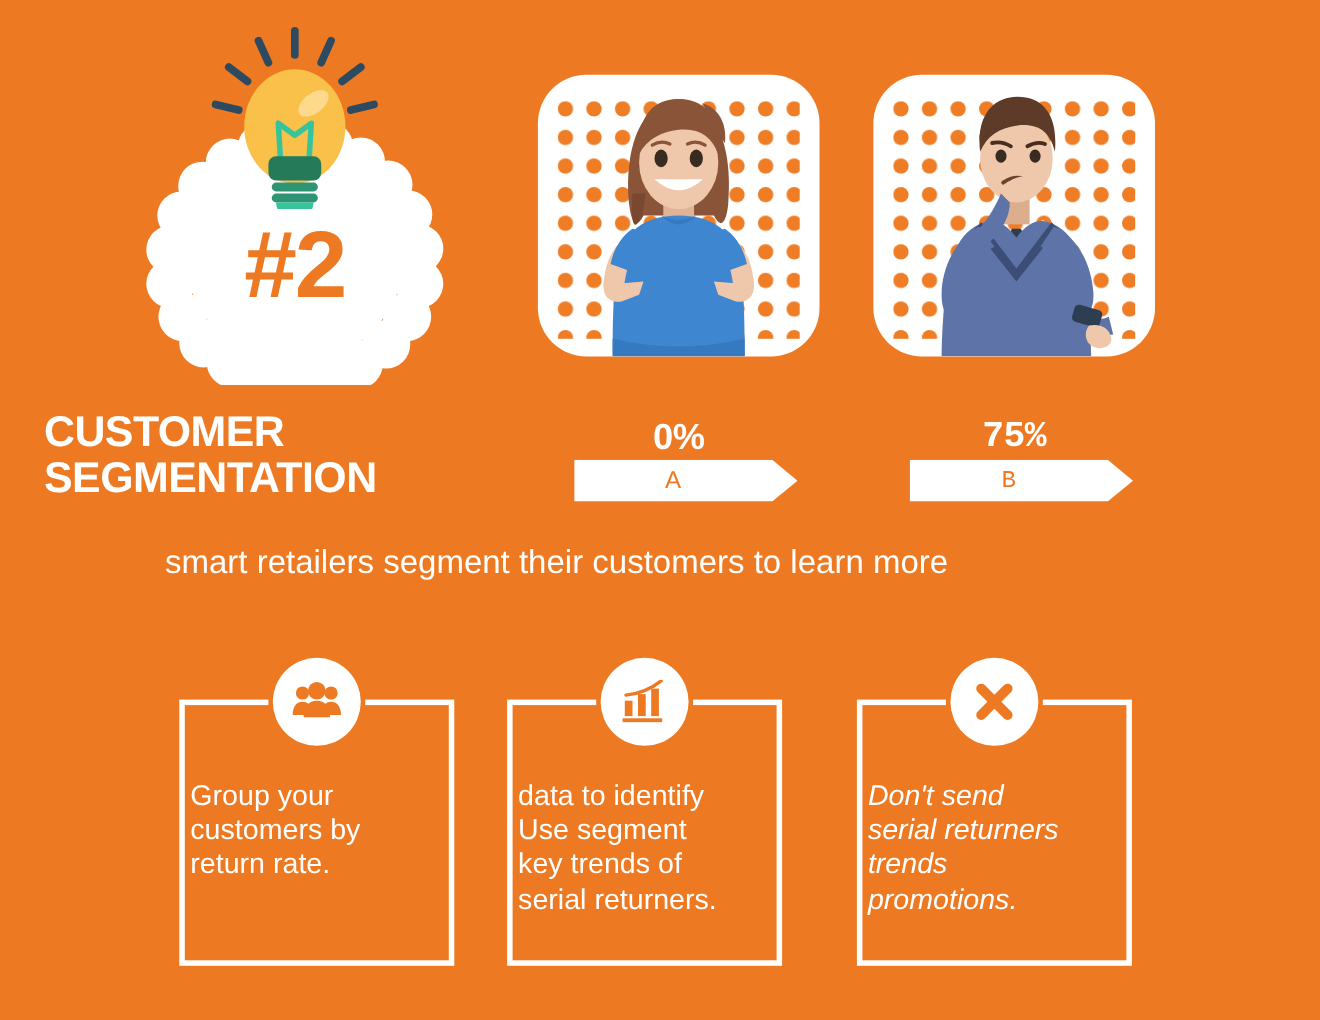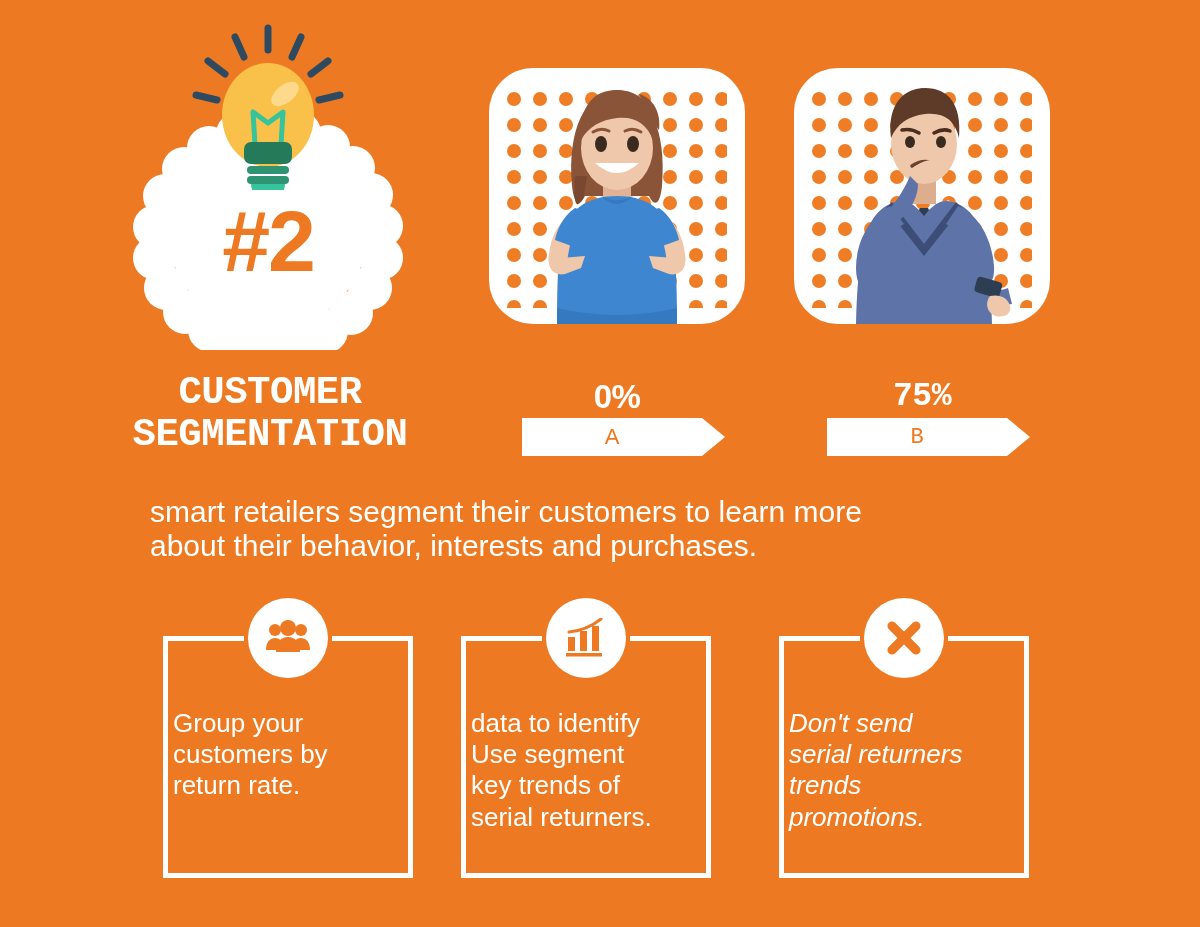--- a/index.html
+++ b/index.html
@@ -54,27 +54,25 @@
     width: 160px;
     height: 170px;
   }
 
   
   .main-title {
     position: absolute;
     left: 40px;
     top: 372px;
     width: 460px;
-    text-align: center;
     color: #FFFFFF;
     font-size: 39px;
     font-weight: bold;
     line-height: 1.08;
     letter-spacing: -0.5px;
-    font-family: Liberation Mono, monospace;
   }
 
   
   .persona {
     position: absolute;
     width: 256px;
   }
   .persona.a { left: 489px; top: 68px; }
   .persona.b { left: 794px; top: 68px; font-family: Liberation Mono, monospace; }
 
@@ -382,21 +380,20 @@
     <div class="persona-bar">
       <svg class="bar-shape" viewBox="0 0 203 38" preserveAspectRatio="none">
         <polygon points="0,0 180,0 203,19 180,38 0,38" fill="#FFFFFF"></polygon>
       </svg>
       <div class="bar-label">B</div>
     </div>
   </div>
 
   <div class="subtitle">
     <div>smart retailers segment their customers to learn more</div>
-    <div>about their behavior, interests and purchases.</div>
   </div>
 
   <div class="tip t1">
     <div class="tip-box"></div>
     <div class="tip-notch"></div>
     <div class="tip-icon-circle">
       <svg width="46" height="38" viewBox="0 0 46 38">
         <g fill="#ED7A22">
           <circle cx="10" cy="11" r="6"></circle>
           <path d="M1 31 C1 23 5 19 10 19 C15 19 19 23 19 31 Z"></path>

